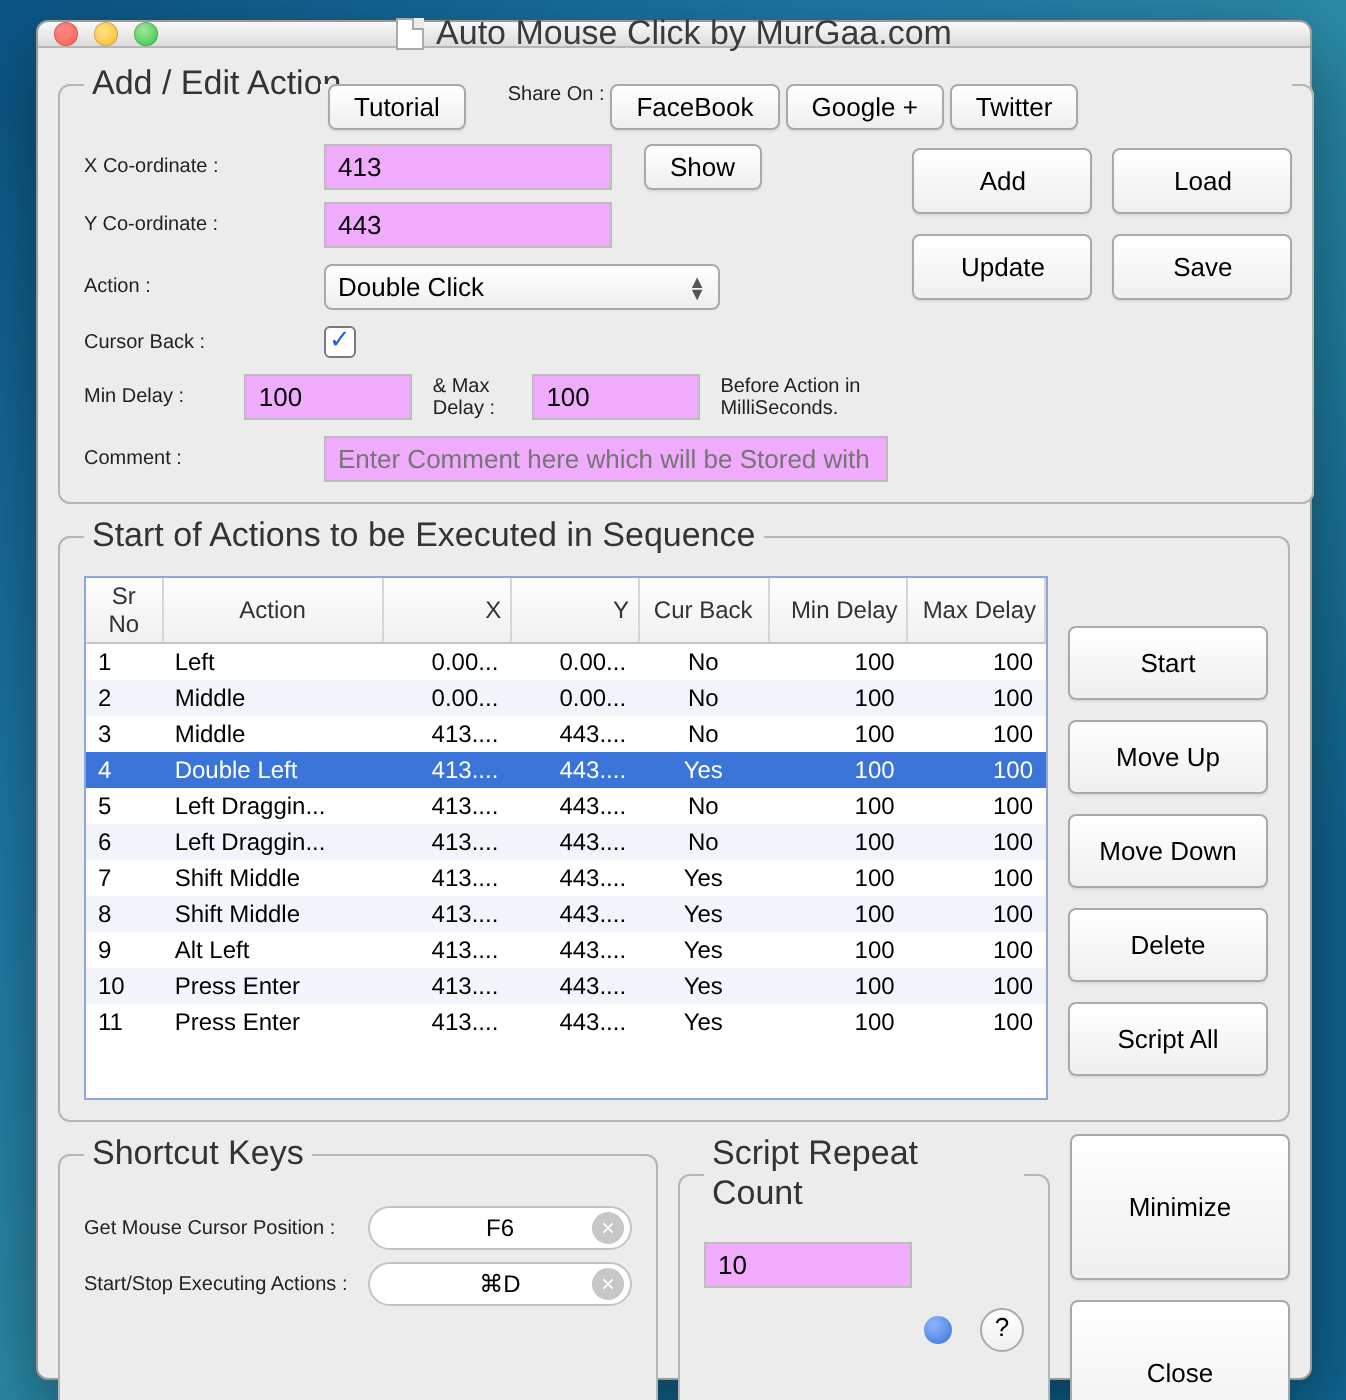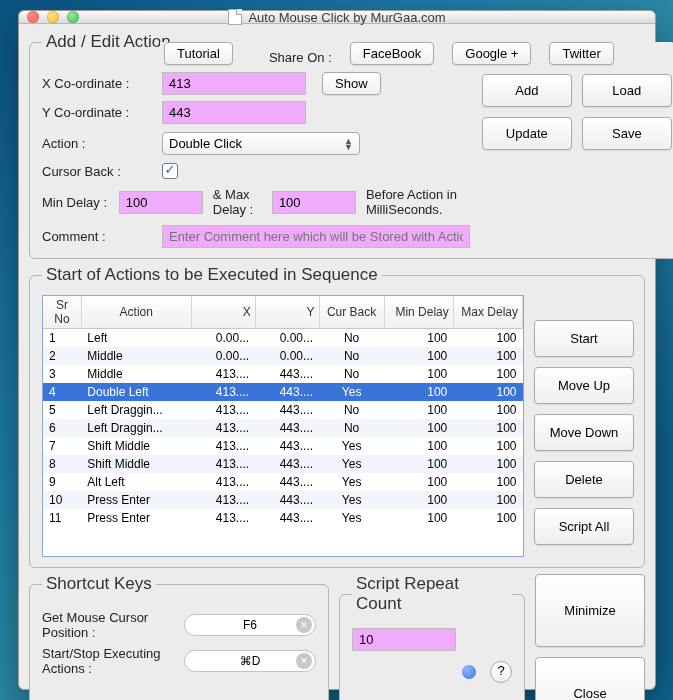--- a/index.html
+++ b/index.html
@@ -42,21 +42,21 @@
   }
   .light {
     width: 12px; height: 12px; border-radius: 50%;
     box-shadow: inset 0 0 1px rgba(0,0,0,.5);
   }
   .light.red    { background: radial-gradient(circle at 40% 35%, #ff8a80, #ff5f57); }
   .light.yellow { background: radial-gradient(circle at 40% 35%, #ffe082, #ffbd2e); }
   .light.green  { background: radial-gradient(circle at 40% 35%, #a5e39d, #28c940); }
   .window-title {
     position: absolute; left: 0; right: 0; text-align: center;
-    font-size: 13px; color: #3a3a3a;
+    font-size: 17px; color: #3a3a3a;
     pointer-events: none;
     display:flex; justify-content:center; align-items:center; gap:6px;
   }
   .doc-icon {
     width: 12px; height: 14px;
     background: #fff; border: 1px solid #aaa;
     position: relative;
   }
   .doc-icon::after{
     content:''; position:absolute; right:-1px; top:-1px;
@@ -105,31 +105,31 @@
     width: 184px;
     text-align:left;
     display:flex; justify-content:space-between; align-items:center;
     cursor:pointer;
   }
   .mac-select .arrows{
     font-size:9px; line-height:6px; color:#555;
   }
 
   
-  .toprow { display:flex; align-items:flex-end; gap:18px; }
+  .toprow { display:flex; align-items:flex-start; gap:3px; }
 
   fieldset {
     border: 1px solid #b5b5b5;
     border-radius: 6px;
     margin: 0;
     padding: 10px 10px 10px 12px;
     background: #ececec;
   }
   legend { font-size: 17px; padding: 0 4px; color:#333; }
-  .label { font-size: 13px; color:#222; }
+  .label { font-size: 10px; color:#222; }
 
   
   .addedit { display:flex; gap:12px; }
   .addedit-left { flex:1; display:flex; flex-direction:column; gap:8px; }
   .addedit-right { width:190px; display:flex; flex-direction:column; gap:10px; padding-top:2px;}
   .right-row { display:flex; gap:10px; }
   .right-row .mac-btn { flex:1; }
 
   .form-row { display:flex; align-items:center; gap:10px; }
   .form-row .lblcol { width:110px; }

